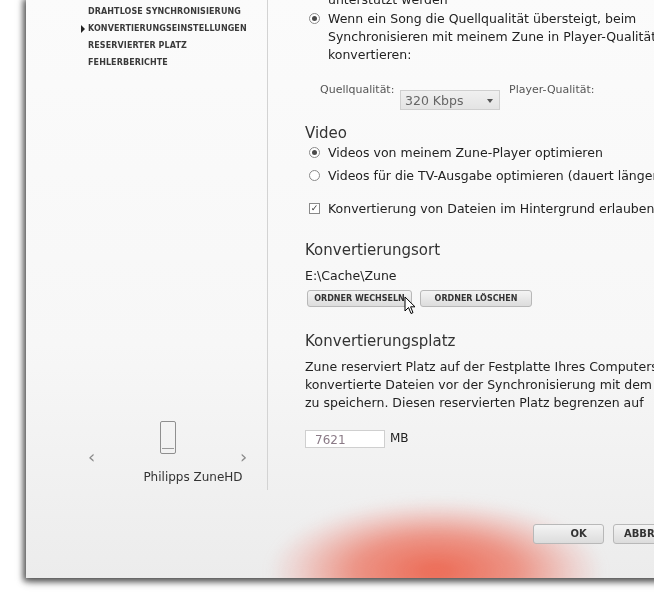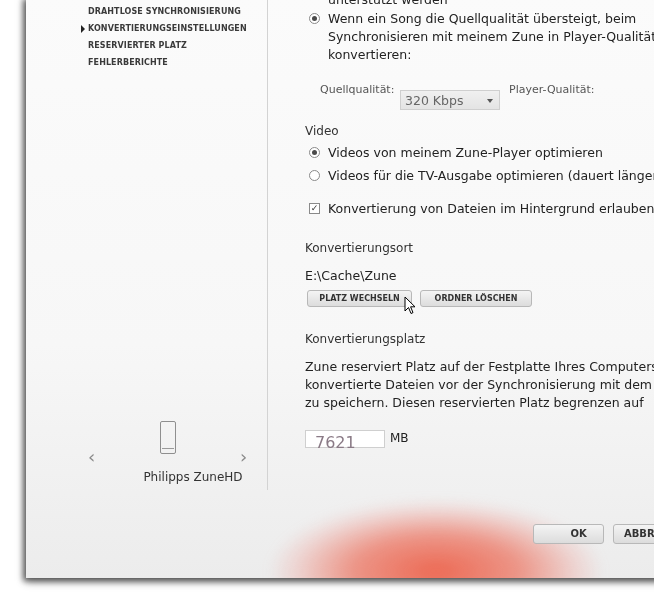--- a/index.html
+++ b/index.html
@@ -35,38 +35,38 @@
   }
 
   
   .device-icon { position:absolute; left:134px; top:425px; width:16px; height:33px; border:1px solid #8f8f8f; border-radius:2px; box-sizing:border-box; }
   .device-icon::after { content:""; position:absolute; left:1px; right:1px; bottom:4px; height:1px; background:#9a9a9a; }
   .chev { position:absolute; top:451px; font-size:18px; color:#8a8a8a; cursor:pointer; line-height:20px; font-family:"DejaVu Sans", sans-serif; }
   .device-name { position:absolute; left:89px; top:474px; width:156px; text-align:center; font-weight:normal; font-size:12px; color:#333; }
 
   
   .txt { position:absolute; color:#222; font-size:12.5px; white-space:nowrap; }
-  .h2 { position:absolute; font-size:12px; color:#333; white-space:nowrap; }
+  .h2 { position:absolute; font-size:15px; color:#333; white-space:nowrap; }
   .radio { position:absolute; width:11px; height:11px; border:1px solid #8a8a8a; border-radius:50%; background:#fff; box-sizing:border-box; cursor:pointer; }
   .radio.on::after { content:""; position:absolute; left:2px; top:2px; width:5px; height:5px; border-radius:50%; background:#4a4a4a; }
   .check { position:absolute; width:11px; height:11px; border:1px solid #8a8a8a; background:#fff; box-sizing:border-box; cursor:pointer; font-size:9px; line-height:9px; text-align:center; color:#333; }
   .small-label { position:absolute; font-size:11px; color:#555; white-space:nowrap; }
   .dropdown {
     position:absolute; left:374px; top:82px; width:100px; height:20px; box-sizing:border-box;
     border:1px solid #cfcfcf; background:linear-gradient(#f0f0f0,#e4e4e4); cursor:pointer;margin-top:12px;
   }
   .dropdown .val { position:absolute; left:4px; top:2px; font-size:12.5px; color:#666; }
   .dropdown .arr { position:absolute; right:6px; top:8px; width:0; height:0; border-left:3px solid transparent; border-right:3px solid transparent; border-top:4px solid #555; }
   .btn {
     position:absolute; height:17px; box-sizing:border-box; border:1px solid #b8b8b8; border-radius:3px;
     background:linear-gradient(#f4f4f4,#dcdcdc); font-weight:bold; font-size:8px; color:#333;
     text-align:center; line-height:15px; cursor:pointer; white-space:nowrap;
   }
   .btn.big { height:20px; line-height:18px; font-size:10px;padding-left:20px; }
-  .input { position:absolute; left:279px; top:434px; width:80px; height:18px; box-sizing:border-box; border:1px solid #cfcfcf; background:#fff; font-size:16px; color:#8a7a86; padding:2px 0 0 9px; }
+  .input { position:absolute; left:279px; top:434px; width:80px; height:18px; box-sizing:border-box; border:1px solid #cfcfcf; background:#fff; font-size:12px; color:#8a7a86; padding:2px 0 0 9px; }
   .cursor { position:absolute; left:378px; top:300px; }
 </style>
 </head>
 <body>
 
 <div class="window">
   <div class="glow"></div>
   <div class="divider"></div>
 
   <div class="nav">
@@ -101,21 +101,21 @@
   <div class="h2" style="left:279px; top:128px">Video</div>
   <div class="radio on" style="left:283px; top:151px"></div>
   <div class="txt" style="left:302px; top:149px">Videos von meinem Zune-Player optimieren</div>
   <div class="radio" style="left:283px; top:174px"></div>
   <div class="txt" style="left:302px; top:172px">Videos für die TV-Ausgabe optimieren (dauert länger)</div>
   <div class="check" style="left:283px; top:207px">✓</div>
   <div class="txt" style="left:302px; top:205px">Konvertierung von Dateien im Hintergrund erlauben</div>
 
   <div class="h2" style="left:279px; top:245px">Konvertierungsort</div>
   <div class="txt" style="left:279px; top:272px">E:\Cache\Zune</div>
-  <div class="btn" style="left:281px; top:294px; width:105px">PLATZ WECHSELN</div>
+  <div class="btn" style="left:281px; top:294px; width:105px">ORDNER WECHSELN</div>
   <div class="btn" style="left:394px; top:294px; width:112px">ORDNER LÖSCHEN</div>
 
   <div class="h2" style="left:279px; top:336px">Konvertierungsplatz</div>
   <div class="txt" style="left:279px; top:363px">Zune reserviert Platz auf der Festplatte Ihres Computers,</div>
   <div class="txt" style="left:279px; top:381px">konvertierte Dateien vor der Synchronisierung mit dem P</div>
   <div class="txt" style="left:279px; top:399px">zu speichern. Diesen reservierten Platz begrenzen auf</div>
   <div class="txt" style="left:279px; top:434px">höchstens:</div>
   <div class="input">7621</div>
   <div class="txt" style="left:364px; top:435px; font-size:12px">MB</div>
 

